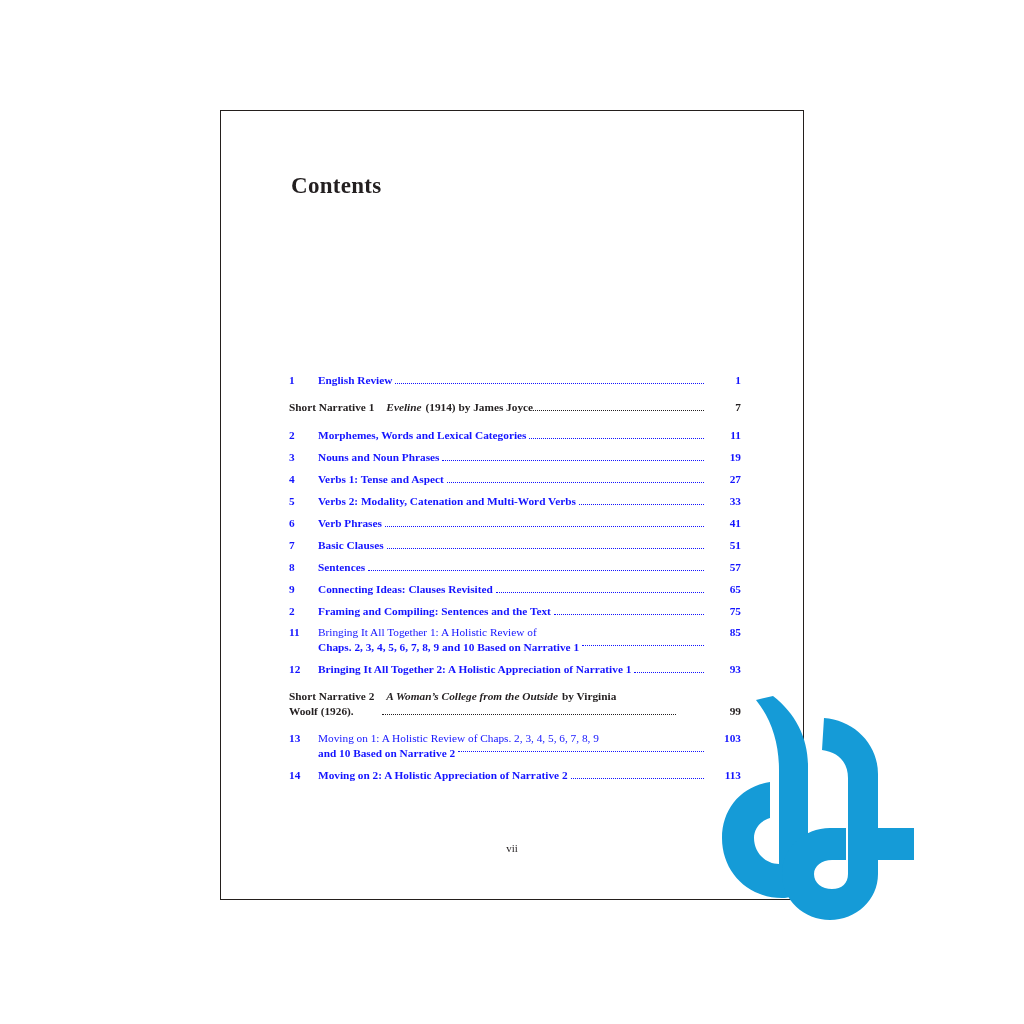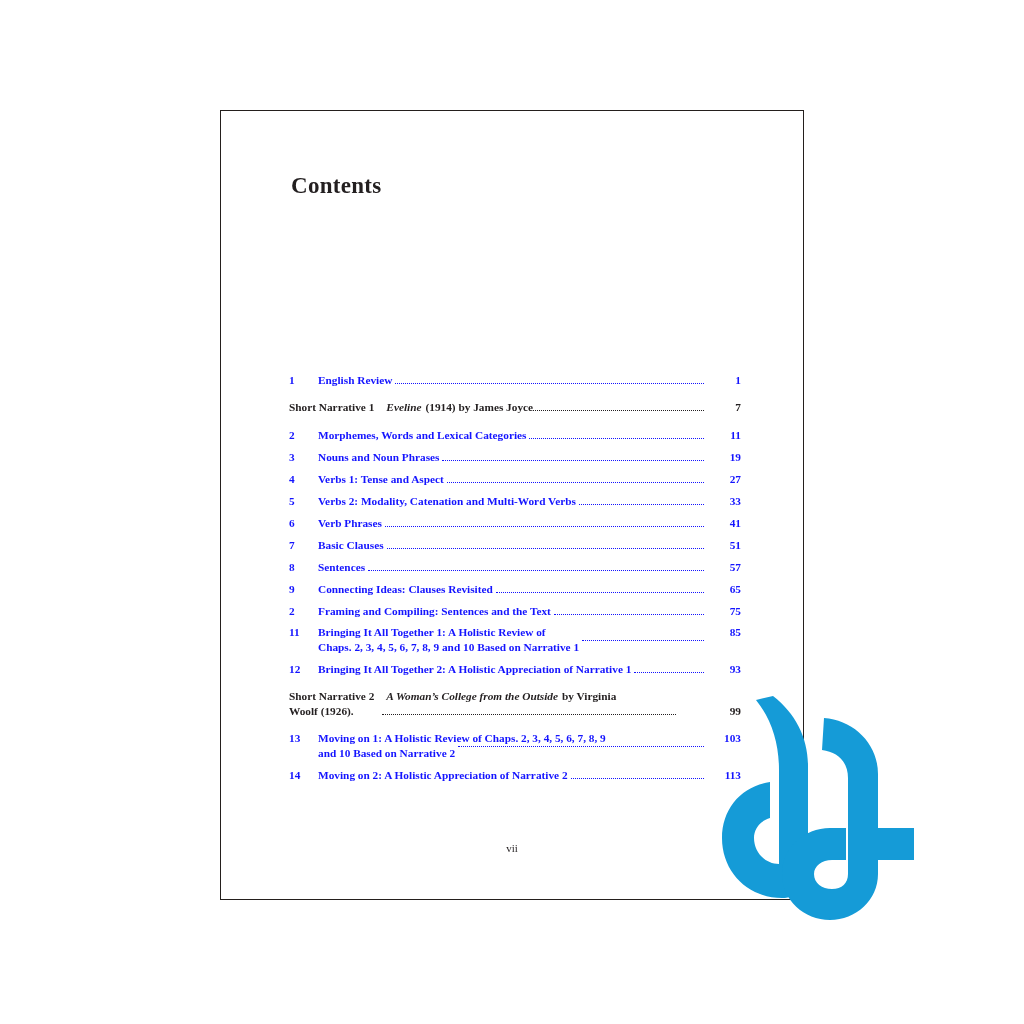--- a/index.html
+++ b/index.html
@@ -112,26 +112,26 @@
     display: flex;
     align-items: baseline;
     width: 100%;
     gap: 28px;
   }
   .multi {
     flex: 1 1 auto;
   }
   .multi .l1 {
     display: block;
-    font-weight: bold;
+    font-weight: normal;
     color: #1414ff;
   }
   .multi .l2row {
     display: flex;
-    align-items: flex-start;
+    align-items: center;
     width: 100%;
   }
   .folio {
     position: absolute;
     left: 0;
     right: 0;
     bottom: 45px;
     text-align: center;
     font-size: 11px;
     color: #231f20;

